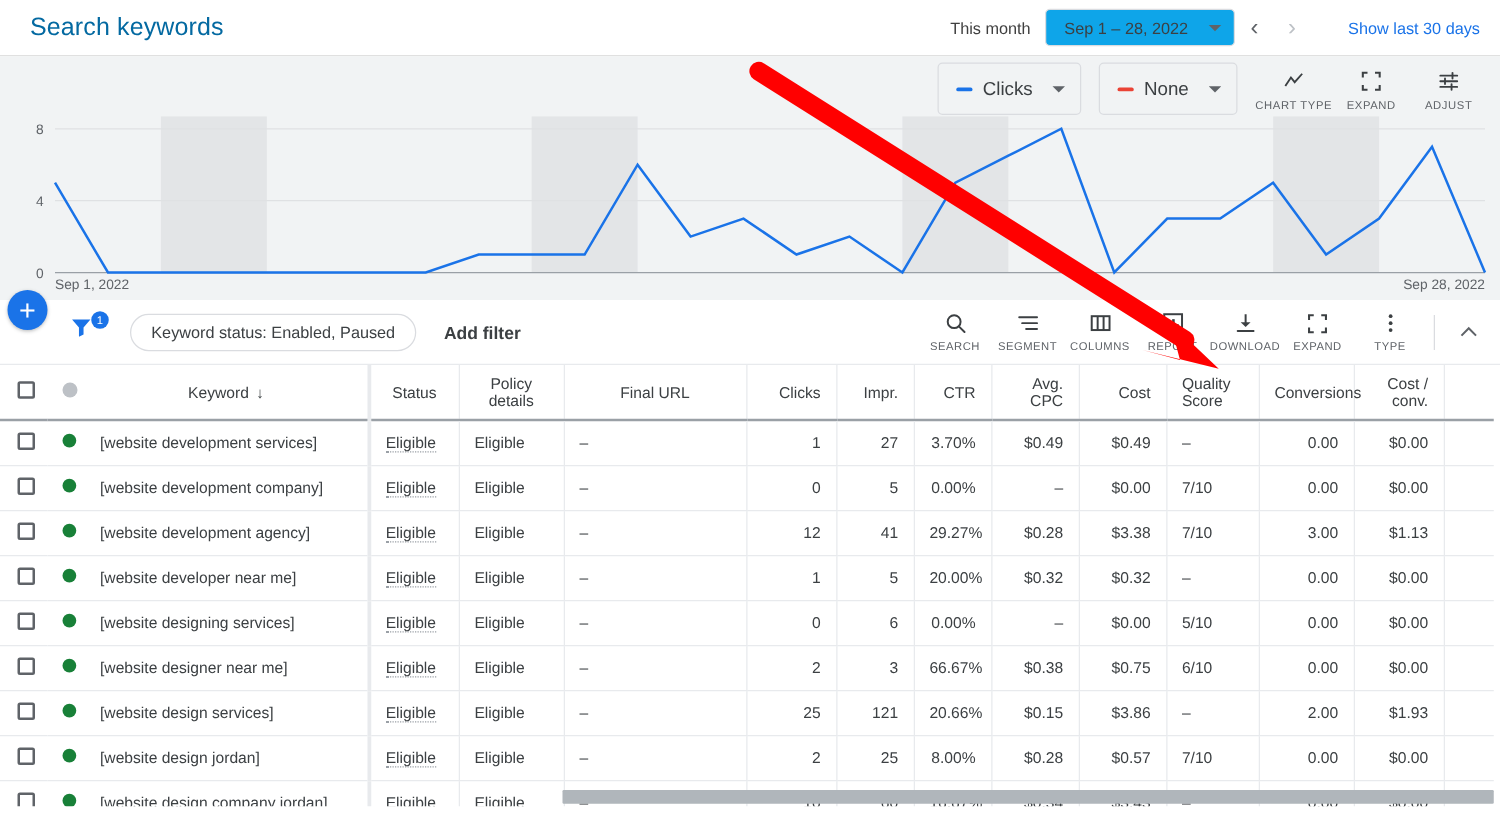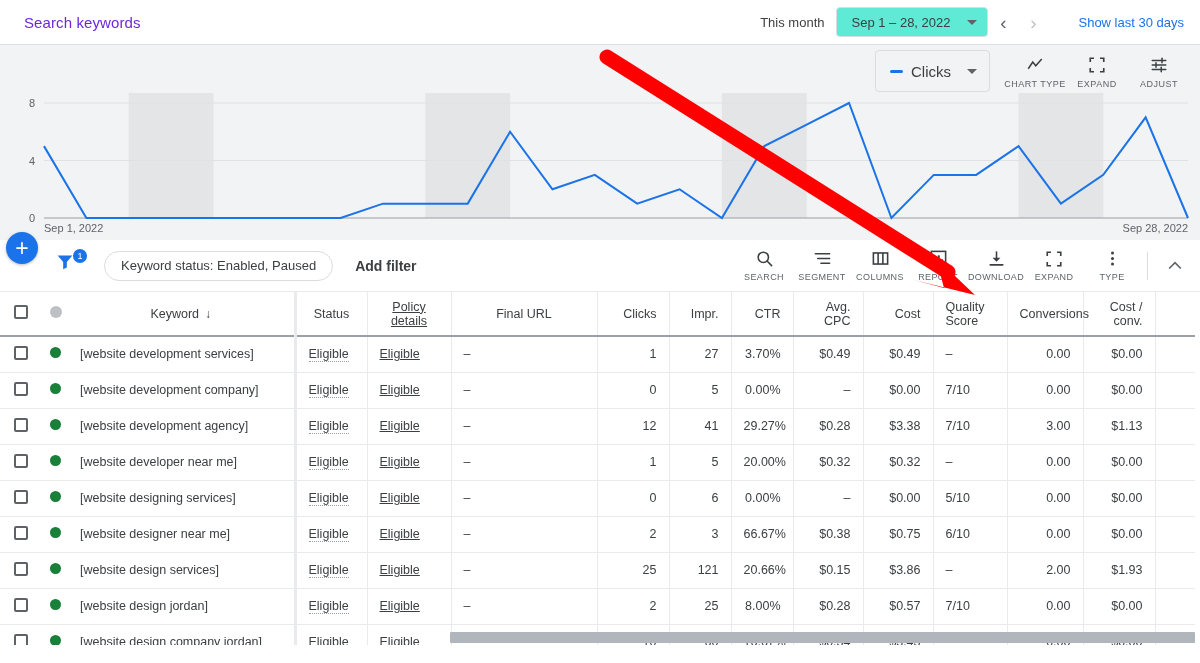--- a/index.html
+++ b/index.html
@@ -16,35 +16,35 @@
 
   
   .header {
     height: 45px; width: 100%;
     display: flex; align-items: center;
     background: #fff;
     border-bottom: 1px solid #e0e0e0;
     padding: 0 16px 0 24px;
   }
   .page-title {
-    font-size: 15px; color: #6d28d9; font-weight: 400;
+    font-size: 20px; color: #0369a1; font-weight: 400;
     letter-spacing: .1px;
   }
   .header-right {
     margin-left: auto; display: flex; align-items: center; gap: 0px;
   }
   .this-month {
     font-size: 13px; color: #404040; margin-right: 12px; white-space: nowrap;
   }
   .date-select {
     display: flex; align-items: center; justify-content: space-between;
     min-width: 152px; height: 30px;
     border: 1px solid #dadce0; border-radius: 4px;
     padding: 0 10px 0 14px; font-size: 13px; color: #3c4043;
-    background: #5eead4; cursor: pointer;
+    background: #0ea5e9; cursor: pointer;
   }
   .date-select .caret {
     width: 0; height: 0; margin-left: 14px;
     border-left: 5px solid transparent; border-right: 5px solid transparent;
     border-top: 5px solid #5f6368;
   }
   .nav-arrow {
     width: 30px; height: 30px; display: flex; align-items: center; justify-content: center;
     color: #5f6368; cursor: pointer; font-size: 19px; line-height: 1;
     user-select: none;
@@ -148,21 +148,21 @@
   table.kw thead th {
     height: 44px; font-weight: 400; color: #3c4043;
     border-bottom: 2px solid #9aa0a6; background: #fff;
     vertical-align: middle;
   }
   table.kw tbody td { height: 36px; border-bottom: 1px solid #e8eaed; }
   .c-check { width: 38px; padding-left: 14px !important; border-right: none !important; }
   .c-dot   { width: 30px; border-right: none !important; }
   .c-kw    { width: 227px; border-right: 3px solid #e8eaed !important; }
   .c-status{ width: 72px; }
-  .c-policy{ width: 84px; text-decoration: underline; }
+  .c-policy{ width: 84px; }
   .c-url   { width: 146px; }
   .num { text-align: right; }
   .c-clicks{ width: 72px; }
   .c-impr  { width: 62px; }
   .c-ctr   { width: 62px; }
   .c-cpc   { width: 70px; }
   .c-cost  { width: 70px; }
   .c-qs    { width: 74px; text-align: left; }
   .c-conv-n{ width: 76px; }
   .c-costconv { width: 72px; margin-top: 30px; }
@@ -209,20 +209,25 @@
       <div class="show-last">Show last 30 days</div>
     </div>
   </div>
 
   <div class="chart-panel">
 
     <div class="chart-controls">
       <div class="metric-chip">
         <span class="metric-dash" style="background:#1a73e8"></span>
         <span>Clicks</span>
+        <span class="caret"></span>
+      </div>
+      <div class="metric-chip">
+        <span class="metric-dash" style="background:#ea4335"></span>
+        <span>None</span>
         <span class="caret"></span>
       </div>
 
       <div class="chart-tool">
         <svg width="20" height="18" viewBox="0 0 24 24">
           <polyline points="3,17 9,8 13,13 21,4" fill="none" stroke="#3c4043" stroke-width="2"></polyline>
         </svg>
         <span class="lbl">CHART TYPE</span>
       </div>
       <div class="chart-tool">

